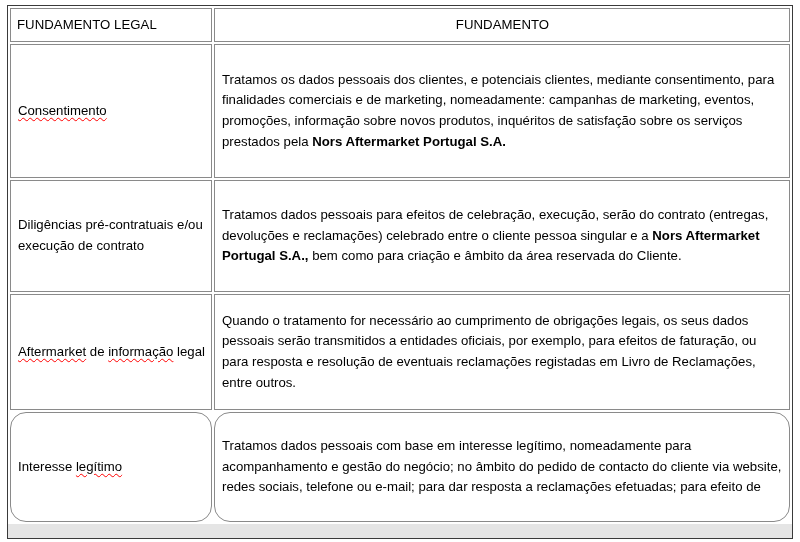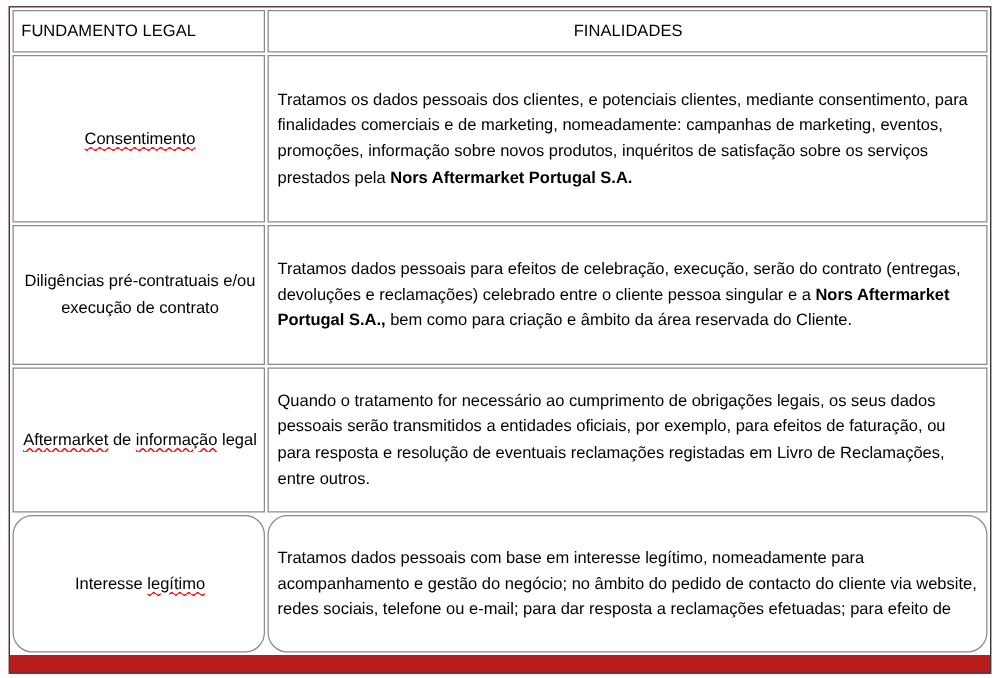--- a/index.html
+++ b/index.html
@@ -26,21 +26,21 @@
 
   
   .table-frame {
     position: absolute;
     left: 7px;
     top: 5px;
     width: 786px;
     height: 534px;
     border: 1px solid #3a3a3a;
     box-sizing: border-box;
-    background: #b91c1c;
+    background: #e5e5e5;
   }
 
   table.legal-table {
     border-collapse: separate;
     border-spacing: 2px;
     width: 100%;
     table-layout: fixed;
     background: #ffffff;
   }
 
@@ -71,21 +71,21 @@
   }
   .hdr-right {
     text-align: center;
     font-size: 13.4px;
     letter-spacing: 0.05px;
   }
 
   
   tr.data-row td.basis-cell {
     vertical-align: middle;
-    text-align: center;
+    text-align: left;
     padding-left: 7px;
   }
   tr.data-row td.purpose-cell {
     vertical-align: middle;
     text-align: left;
     padding-left: 7px;
     padding-right: 4px;
   }
 
   tr.row-1 td { height: 134px; }
@@ -123,21 +123,21 @@
         <col class="col-basis">
         <col class="col-purpose">
       </colgroup>
       <tbody>
 
         <tr class="header-row">
           <td class="hdr-left">
             <span>FUNDAMENTO LEGAL</span>
           </td>
           <td class="hdr-right">
-            <span>FINALIDADES</span>
+            <span>FUNDAMENTO</span>
           </td>
         </tr>
 
         <tr class="data-row row-1">
           <td class="basis-cell">
             <span class="basis-text"><span class="sp">Consentimento</span></span>
           </td>
           <td class="purpose-cell">
             <span class="purpose-text"><span>Tratamos os dados pessoais dos clientes, e potenciais clientes, mediante consentimento, para finalidades comerciais e de marketing, nomeadamente: campanhas de marketing, eventos, promoções, informação sobre novos produtos, inquéritos de satisfação sobre os serviços prestados pela </span><span class="b">Nors Aftermarket Portugal S.A.</span><span></span></span>
           </td>

